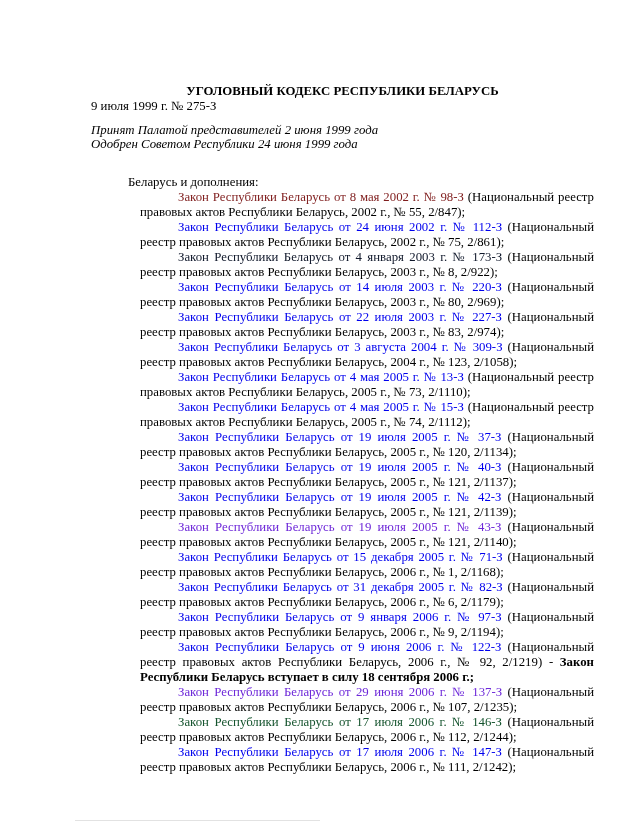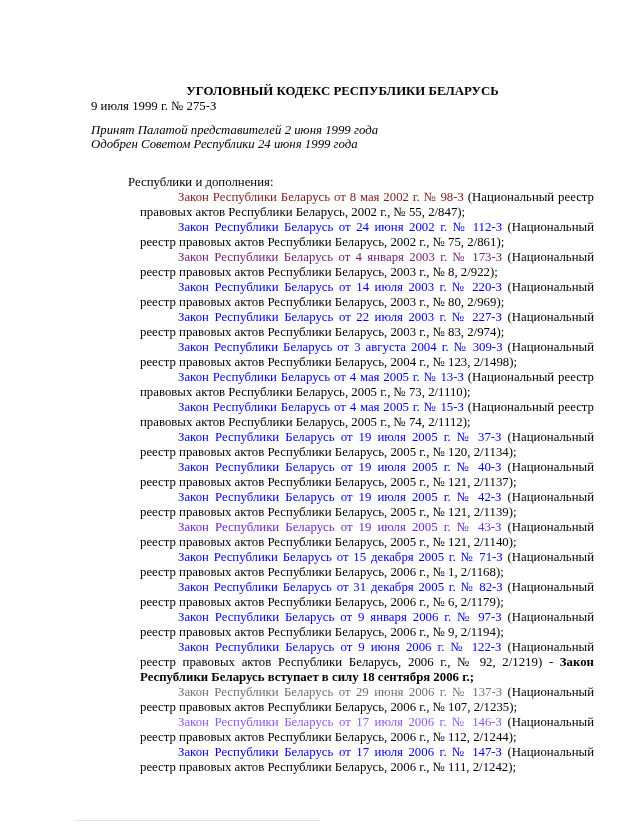--- a/index.html
+++ b/index.html
@@ -83,34 +83,34 @@
 
     <div class="doc-title">УГОЛОВНЫЙ КОДЕКС РЕСПУБЛИКИ БЕЛАРУСЬ</div>
 
     <div class="doc-subtitle">9 июля 1999 г. № 275-З</div>
 
     <div class="adopted-block">
       <div>Принят Палатой представителей 2 июня 1999 года</div>
       <div>Одобрен Советом Республики 24 июня 1999 года</div>
     </div>
 
-    <div class="amendments-heading">Республики и дополнения:</div>
+    <div class="amendments-heading">Беларусь и дополнения:</div>
 
     <div class="amendments-list" id="amendments-list">
   <p class="amendment-entry"><a class="law-link" href="#" style="color: #7f1d1d;">Закон Республики Беларусь от 8 мая 2002 г. № 98-З</a><span class="registry-text"> (Национальный реестр правовых актов Республики Беларусь, 2002 г., № 55, 2/847);</span></p>
 
   <p class="amendment-entry"><a class="law-link" href="#" style="color: rgb(0, 0, 238);">Закон Республики Беларусь от 24 июня 2002 г. № 112-З</a><span class="registry-text"> (Национальный реестр правовых актов Республики Беларусь, 2002 г., № 75, 2/861);</span></p>
 
-  <p class="amendment-entry"><a class="law-link" href="#" style="color: #701a75;">Закон Республики Беларусь от 4 января 2003 г. № 173-З</a><span class="registry-text"> (Национальный реестр правовых актов Республики Беларусь, 2003 г., № 8, 2/922);</span></p>
+  <p class="amendment-entry"><a class="law-link" href="#" style="color: #0f172a;">Закон Республики Беларусь от 4 января 2003 г. № 173-З</a><span class="registry-text"> (Национальный реестр правовых актов Республики Беларусь, 2003 г., № 8, 2/922);</span></p>
 
   <p class="amendment-entry"><a class="law-link" href="#" style="color: rgb(0, 0, 238);">Закон Республики Беларусь от 14 июля 2003 г. № 220-З</a><span class="registry-text"> (Национальный реестр правовых актов Республики Беларусь, 2003 г., № 80, 2/969);</span></p>
 
   <p class="amendment-entry"><a class="law-link" href="#" style="color: rgb(0, 0, 238);">Закон Республики Беларусь от 22 июля 2003 г. № 227-З</a><span class="registry-text"> (Национальный реестр правовых актов Республики Беларусь, 2003 г., № 83, 2/974);</span></p>
 
-  <p class="amendment-entry"><a class="law-link" href="#" style="color: rgb(0, 0, 238);">Закон Республики Беларусь от 3 августа 2004 г. № 309-З</a><span class="registry-text"> (Национальный реестр правовых актов Республики Беларусь, 2004 г., № 123, 2/1498);</span></p>
+  <p class="amendment-entry"><a class="law-link" href="#" style="color: rgb(0, 0, 238);">Закон Республики Беларусь от 3 августа 2004 г. № 309-З</a><span class="registry-text"> (Национальный реестр правовых актов Республики Беларусь, 2004 г., № 123, 2/1058);</span></p>
 
   <p class="amendment-entry"><a class="law-link" href="#" style="color: rgb(0, 0, 238);">Закон Республики Беларусь от 4 мая 2005 г. № 13-З</a><span class="registry-text"> (Национальный реестр правовых актов Республики Беларусь, 2005 г., № 73, 2/1110);</span></p>
 
   <p class="amendment-entry"><a class="law-link" href="#" style="color: rgb(0, 0, 238);">Закон Республики Беларусь от 4 мая 2005 г. № 15-З</a><span class="registry-text"> (Национальный реестр правовых актов Республики Беларусь, 2005 г., № 74, 2/1112);</span></p>
 
   <p class="amendment-entry"><a class="law-link" href="#" style="color: rgb(0, 0, 238);">Закон Республики Беларусь от 19 июля 2005 г. № 37-З</a><span class="registry-text"> (Национальный реестр правовых актов Республики Беларусь, 2005 г., № 120, 2/1134);</span></p>
 
   <p class="amendment-entry"><a class="law-link" href="#" style="color: rgb(0, 0, 238);">Закон Республики Беларусь от 19 июля 2005 г. № 40-З</a><span class="registry-text"> (Национальный реестр правовых актов Республики Беларусь, 2005 г., № 121, 2/1137);</span></p>
 
   <p class="amendment-entry"><a class="law-link" href="#" style="color: rgb(0, 0, 238);">Закон Республики Беларусь от 19 июля 2005 г. № 42-З</a><span class="registry-text"> (Национальный реестр правовых актов Республики Беларусь, 2005 г., № 121, 2/1139);</span></p>
@@ -118,23 +118,23 @@
   <p class="amendment-entry"><a class="law-link" href="#" style="color: #6d28d9;">Закон Республики Беларусь от 19 июля 2005 г. № 43-З</a><span class="registry-text"> (Национальный реестр правовых актов Республики Беларусь, 2005 г., № 121, 2/1140);</span></p>
 
   <p class="amendment-entry"><a class="law-link" href="#" style="color: rgb(0, 0, 238);">Закон Республики Беларусь от 15 декабря 2005 г. № 71-З</a><span class="registry-text"> (Национальный реестр правовых актов Республики Беларусь, 2006 г., № 1, 2/1168);</span></p>
 
   <p class="amendment-entry"><a class="law-link" href="#" style="color: rgb(0, 0, 238);">Закон Республики Беларусь от 31 декабря 2005 г. № 82-З</a><span class="registry-text"> (Национальный реестр правовых актов Республики Беларусь, 2006 г., № 6, 2/1179);</span></p>
 
   <p class="amendment-entry"><a class="law-link" href="#" style="color: rgb(0, 0, 238);">Закон Республики Беларусь от 9 января 2006 г. № 97-З</a><span class="registry-text"> (Национальный реестр правовых актов Республики Беларусь, 2006 г., № 9, 2/1194);</span></p>
 
   <p class="amendment-entry"><a class="law-link" href="#" style="color: rgb(0, 0, 238);">Закон Республики Беларусь от 9 июня 2006 г. № 122-З</a><span class="registry-text"> (Национальный реестр правовых актов Республики Беларусь, 2006 г., № 92, 2/1219) - </span><b class="effective-note">Закон Республики Беларусь вступает в силу 18 сентября 2006 г.;</b></p>
 
-  <p class="amendment-entry"><a class="law-link" href="#" style="color: #737373;">Закон Республики Беларусь от 29 июня 2006 г. № 137-З</a><span class="registry-text"> (Национальный реестр правовых актов Республики Беларусь, 2006 г., № 107, 2/1235);</span></p>
+  <p class="amendment-entry"><a class="law-link" href="#" style="color: #6d28d9;">Закон Республики Беларусь от 29 июня 2006 г. № 137-З</a><span class="registry-text"> (Национальный реестр правовых актов Республики Беларусь, 2006 г., № 107, 2/1235);</span></p>
 
-  <p class="amendment-entry"><a class="law-link" href="#" style="color: #8b5cf6;">Закон Республики Беларусь от 17 июля 2006 г. № 146-З</a><span class="registry-text"> (Национальный реестр правовых актов Республики Беларусь, 2006 г., № 112, 2/1244);</span></p>
+  <p class="amendment-entry"><a class="law-link" href="#" style="color: #14532d;">Закон Республики Беларусь от 17 июля 2006 г. № 146-З</a><span class="registry-text"> (Национальный реестр правовых актов Республики Беларусь, 2006 г., № 112, 2/1244);</span></p>
 
   <p class="amendment-entry"><a class="law-link" href="#" style="color: rgb(0, 0, 238); margin-top: 12px;">Закон Республики Беларусь от 17 июля 2006 г. № 147-З</a><span class="registry-text"> (Национальный реестр правовых актов Республики Беларусь, 2006 г., № 111, 2/1242);</span></p>
 </div>
 
   </div>
 
   <div class="bottom-rule"></div>
 </div>
 
 </body></html>

